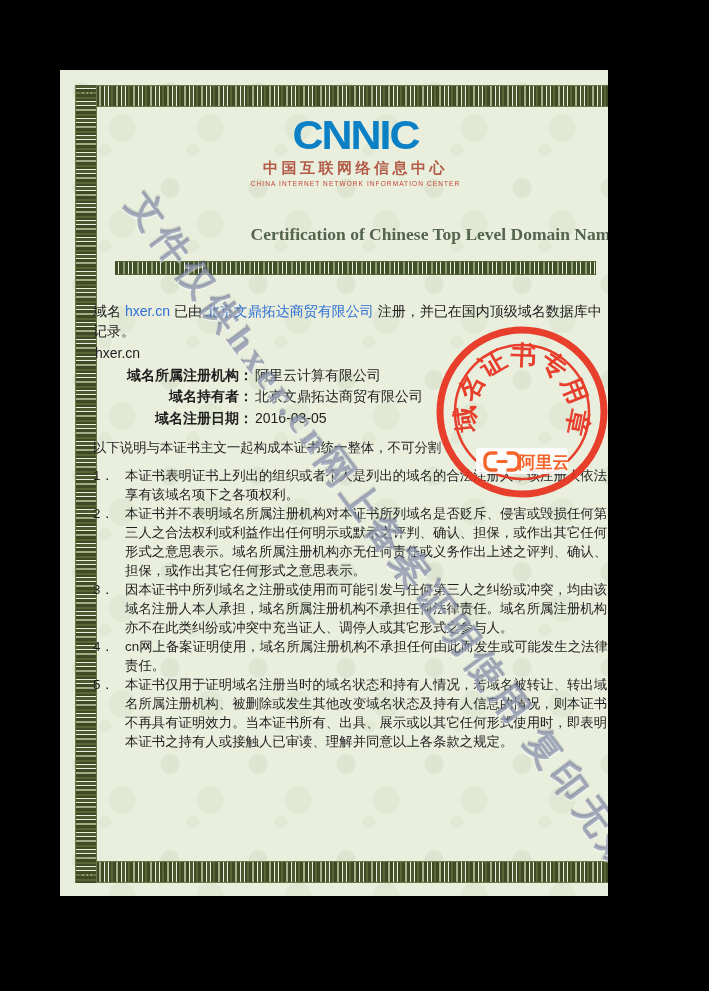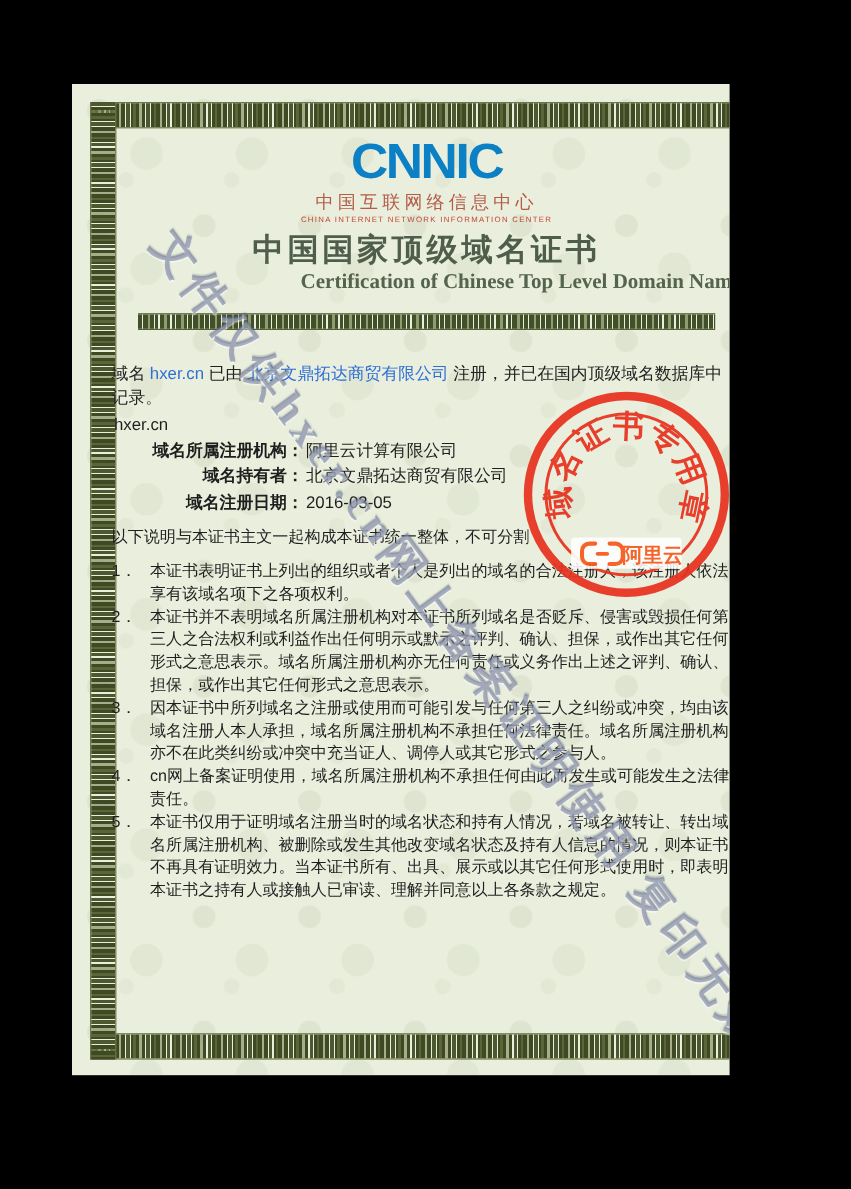--- a/index.html
+++ b/index.html
@@ -21,21 +21,21 @@
   .orn-v{top:15px;bottom:13px;width:20px;border:none;border-left:1px solid #6b7747;border-right:1px solid #6b7747;
      background:repeating-linear-gradient(0deg,#3f4a24 0 2px,#5a6638 2px 4px,#3f4a24 4px 7px,
        rgba(120,132,82,.6) 7px 9px,#3f4a24 9px 12px,#e9eedd 12px 13px,#4c5830 13px 16px,#e9eedd 16px 17px);}
   .orn-left{left:15px;} .orn-right{right:15px;}
 
   .content{position:absolute;left:33px;right:33px;top:35px;bottom:35px;z-index:1;}
 
   .logo-block{position:absolute;left:0;right:0;top:10px;text-align:center;}
   .logo-text{font-size:43px;font-weight:900;color:#0c80c5;letter-spacing:-2px;line-height:.95;
              transform:scaleY(.96);}
-  .logo-cn{font-size:15px;color:#b35c49;letter-spacing:3.5px;margin-top:3px;font-weight:normal;}
+  .logo-cn{font-size:15px;color:#b35c49;letter-spacing:3.5px;margin-top:3px;font-weight:bold;}
   .logo-en{font-size:6.5px;color:#c64433;letter-spacing:1.1px;margin-top:2px;}
 
   .title-cn{position:absolute;left:0;right:0;top:86px;text-align:center;
             font-size:26px;font-weight:bold;color:#4e5e4b;letter-spacing:3px;}
   .title-en{position:absolute;left:0;right:0;top:119px;text-align:right;
             font-family:Liberation Serif, serif;
             font-size:17.5px;font-weight:bold;color:#54644d;}
 
   .divider{position:absolute;left:22px;right:22px;top:156px;height:12px;
      border-top:1px solid #556233;border-bottom:1px solid #556233;
@@ -78,21 +78,20 @@
     <div class="orn-v orn-right" style="position:absolute;"></div>
 
     <div class="content">
 
       <div class="logo-block">
         <div class="logo-text">CNNIC</div>
         <div class="logo-cn">中国互联网络信息中心</div>
         <div class="logo-en">CHINA INTERNET NETWORK INFORMATION CENTER</div>
       </div>
 
-      <div class="title-cn">中国国家顶级域名证书</div>
       <div class="title-en">Certification of Chinese Top Level Domain Name</div>
 
       <div class="divider"></div>
 
       <div class="intro">
         <span>域名 </span><span class="blue">hxer.cn</span><span> 已由 </span><span class="blue">北京文鼎拓达商贸有限公司</span><span> 注册，并已在国内顶级域名数据库中记录。</span>
       </div>
 
       <div class="fields">
         <div class="frow">

